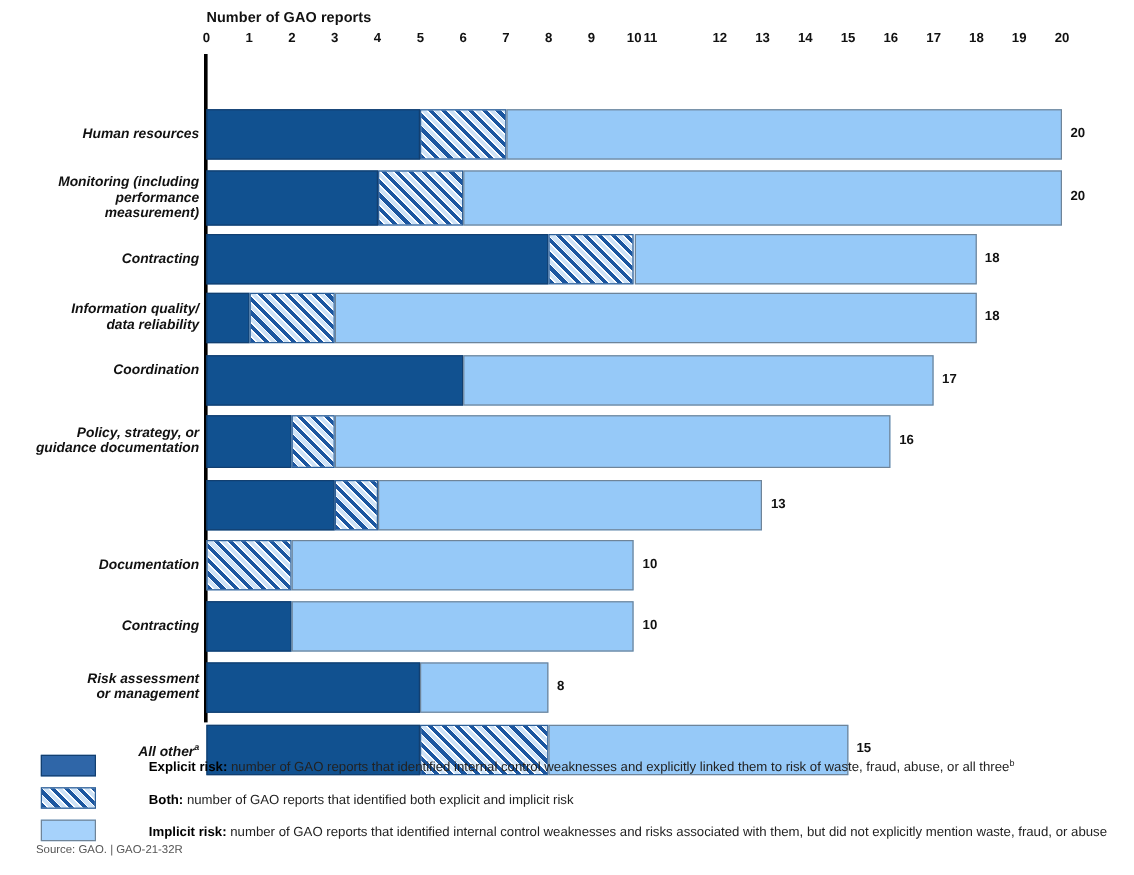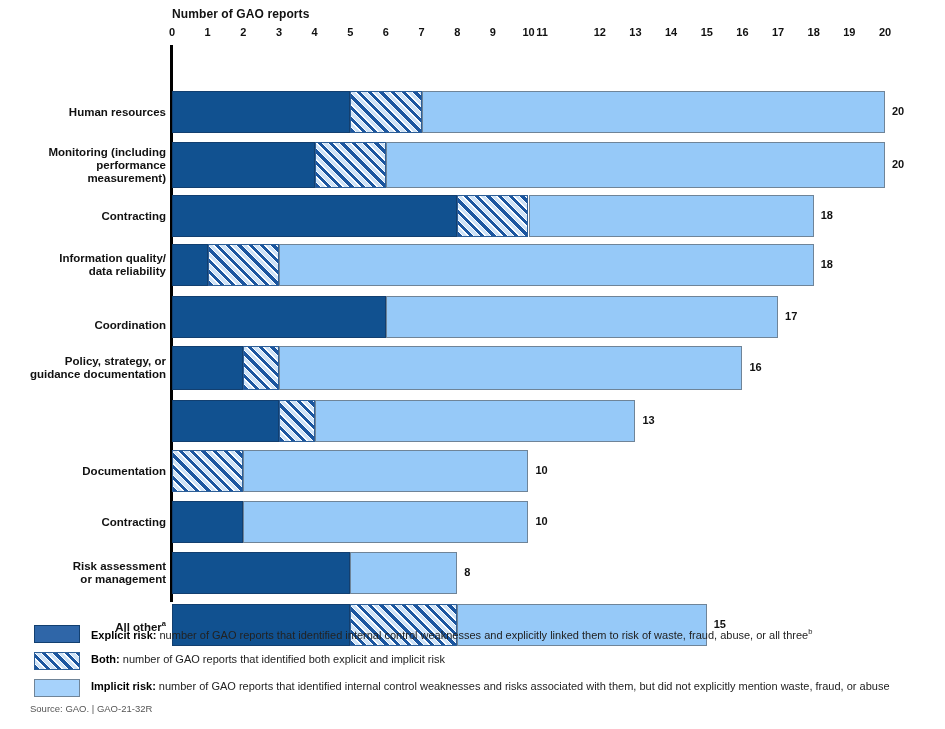--- a/index.html
+++ b/index.html
@@ -42,21 +42,21 @@
 
   
   .cats{position:absolute;left:0px;top:45px;width:166px;height:555px;}
   .cat-label{
     position:absolute;right:0;width:160px;
     text-align:right;
     font-size:11.5px;font-weight:bold;color:#111;
     line-height:13px;
     display:flex;align-items:center;justify-content:flex-end;
   }
-  .cat-label span{display:block;}
+  .cat-label span{display:block;font-style:italic;}
   sup{font-size:7.5px;vertical-align:super;}
 
   
   .bar-row{position:absolute;left:0;height:0;}
   .seg{
     position:absolute;top:0;height:100%;
     box-sizing:border-box;
     border:1px solid #6f7f8c;
   }
   .seg.explicit{background:#115190;border-color:#123f70;}
@@ -73,21 +73,21 @@
   .total{
     position:absolute;
     font-size:11px;font-weight:bold;color:#111;
     white-space:nowrap;
   }
 
   
   .legend{position:absolute;left:34px;top:625px;width:900px;}
   .legend-row{
     position:relative;height:22px;margin-bottom:5px;
-    display:flex;align-items:flex-start;
+    display:flex;align-items:flex-end;gap:33px;
   }
   .swatch{
     width:46px;height:18px;box-sizing:border-box;
     border:1px solid #6f7f8c;flex:0 0 auto;margin-right:11px;
   }
   .swatch.explicit{background:#2f66a8;border-color:#123f70;}
   .swatch.implicit{background:#a6d2fb;border-color:#6f8498;}
   .swatch.both{
     background-color:#bcd9f2;
     background-image:repeating-linear-gradient(45deg,
@@ -155,21 +155,21 @@
         <div>
           <span>Information quality/</span>
           <span>data reliability</span>
         </div>
       </div>
       <div class="cat-label" style="top: 150px; height: 42px;">
         <div>
           <span>Contracting</span>
         </div>
       </div>
-      <div class="cat-label" style="top: 259px; height: 42px;">
+      <div class="cat-label" style="top: 243px; height: 42px;">
         <div>
           <span>Coordination</span>
         </div>
       </div>
       <div class="cat-label" style="top: 301px; height: 44px;">
         <div>
           <span>Policy, strategy, or</span>
           <span>guidance documentation</span>
         </div>
       </div>

